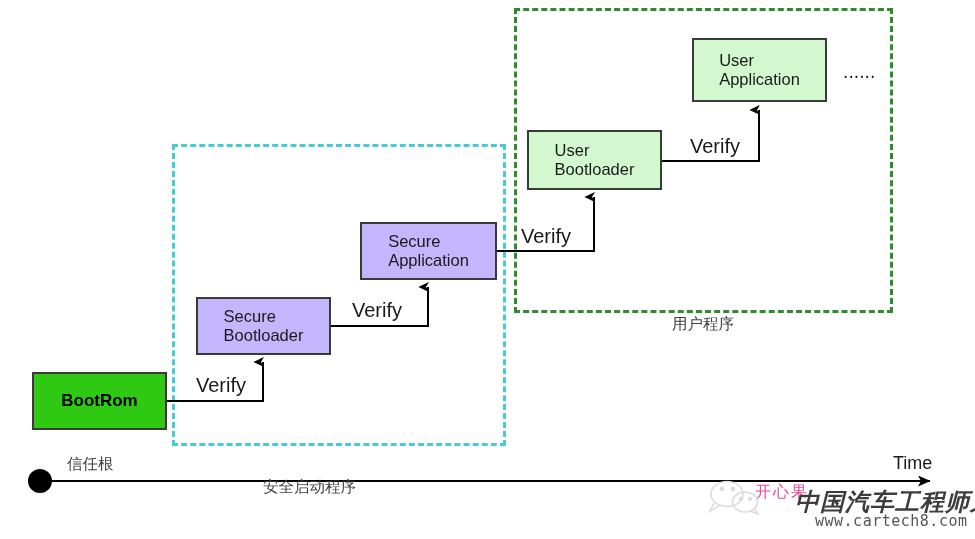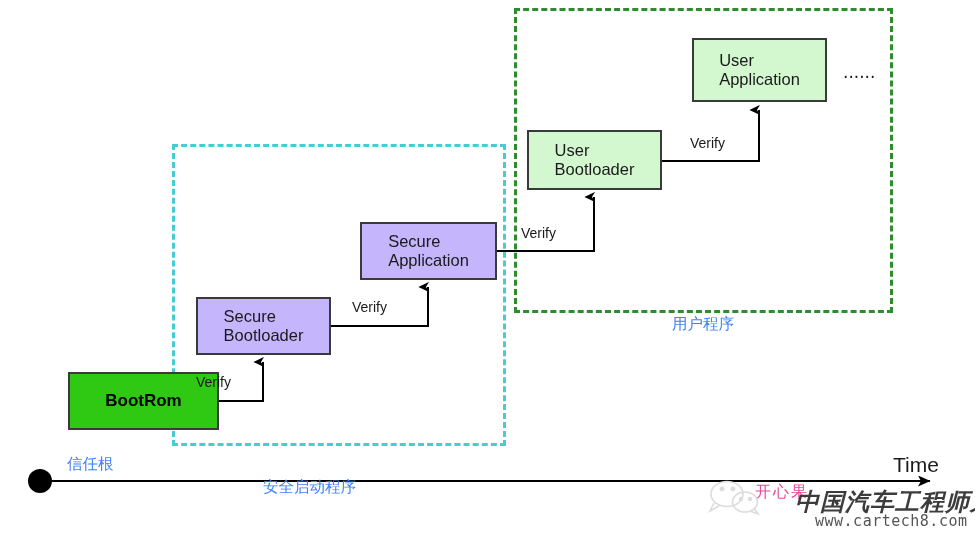--- a/index.html
+++ b/index.html
@@ -53,34 +53,34 @@
     background: transparent;
   }
   .dash-cyan {
     border: 3px dashed #48ccd4;
   }
   .dash-green {
     border: 3px dashed #2e8b2e;
   }
   .verify-label {
     position: absolute;
-    font-size: 14px;
+    font-size: 20px;
     color: #1a1a1a;
     white-space: nowrap;
   }
   .cn-label {
     position: absolute;
     font-size: 15.5px;
-    color: #3b82f6;
+    color: #404040;
     white-space: nowrap;
     font-family: "DejaVu Sans", "Liberation Sans", sans-serif;
   }
   .time-label {
     position: absolute;
-    font-size: 21px;
+    font-size: 18px;
     color: #1a1a1a;
   }
   .ellipsis-dots {
     position: absolute;
     font-size: 17px;
     letter-spacing: 0px;
     color: #1a1a1a;
     font-family: "DejaVu Sans", sans-serif;
   }
   .wm-wechat {
@@ -134,21 +134,21 @@
     <path d="M331,326 L428,326 L428,287" stroke="#000000" stroke-width="2" fill="none" marker-end="url(#arrowUp)"></path>
 
     <path d="M497,251 L594,251 L594,197" stroke="#000000" stroke-width="2" fill="none" marker-end="url(#arrowUp)"></path>
 
     <path d="M662,161 L759,161 L759,110" stroke="#000000" stroke-width="2" fill="none" marker-end="url(#arrowUp)"></path>
 
     <circle cx="40" cy="481" r="12" fill="#000000"></circle>
     <line x1="50" y1="481" x2="930" y2="481" stroke="#000000" stroke-width="2" marker-end="url(#arrowRight)"></line>
   </svg>
 
-  <div class="node bootrom" style="left:32px; top:372px; width:151px; height:58px;margin-left:36px;">BootRom</div>
+  <div class="node bootrom" style="left:32px; top:372px; width:135px; height:58px;">BootRom</div>
 
   <div class="node cyan" style="left:196px; top:297px; width:135px; height:58px;">Secure
 Bootloader</div>
 
   <div class="node cyan" style="left:360px; top:222px; width:137px; height:58px;">Secure
 Application</div>
 
   <div class="node green" style="left:527px; top:130px; width:135px; height:60px;">User
 Bootloader</div>
 

